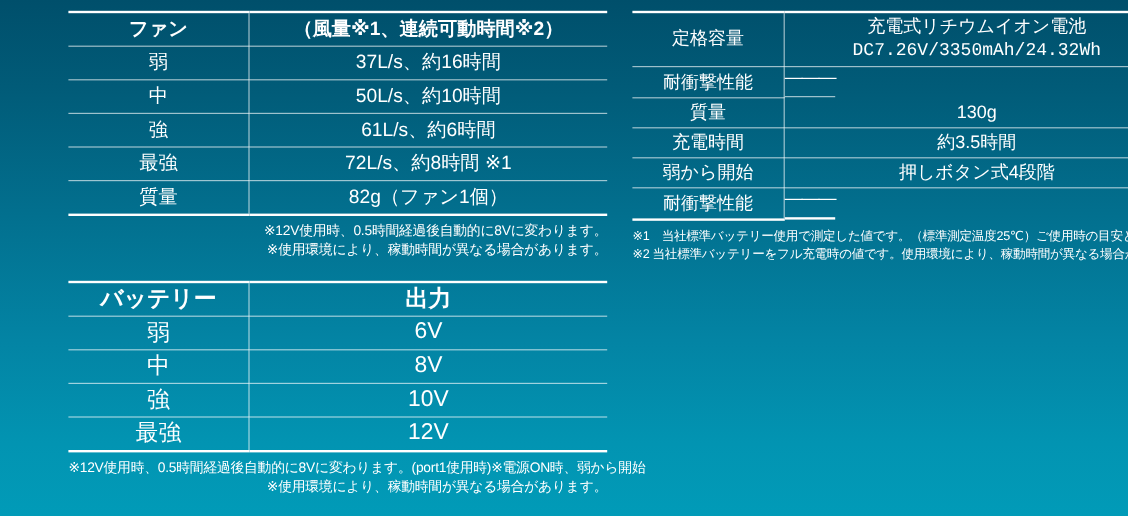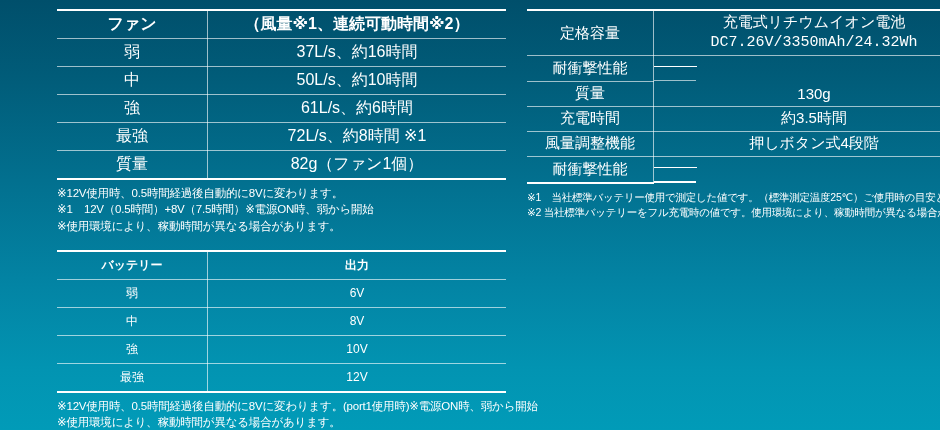--- a/index.html
+++ b/index.html
@@ -64,21 +64,21 @@
   }
   table.spec tr:last-child td.lbl {
     border-right: 1px solid rgba(255,255,255,0.62);
   }
 
   
   .t-fan td  { height: 27px; font-size: 16px; }
   .t-fan td.lbl { width: 150px; }
   .t-fan tr.head td { font-weight: bold; height: 27px; }
 
-  .t-batt td { height: 27px; font-size: 12px; margin-top: 44px; }
+  .t-batt td { height: 27px; font-size: 19px; margin-top: 44px; }
   .t-batt td.lbl { width: 150px; }
   .t-batt tr.head td { font-weight: bold; }
 
   
   .t-spec td { height: 24px; font-size: 15px; }
   .t-spec td.lbl { width: 126px; text-align: center; }
   .t-spec tr.tall td { height: 44px; line-height: 1.28; }
 
   .two-line { display: block; font-family: Liberation Mono, monospace; }
 
@@ -87,20 +87,21 @@
     letter-spacing: -1px;
   }
 
   
   .notes {
     font-size: 11.5px;
     line-height: 1.42;
     margin-top: 5px;
     color: #ffffff;
     letter-spacing: -0.2px;
+    text-align: right;
   }
   .notes div { white-space: nowrap; }
 
   .notes-right {
     font-size: 10.5px;
     line-height: 1.5;
     margin-top: 6px;
     letter-spacing: -0.25px;
   }
   .notes-right div { white-space: nowrap; }
@@ -138,21 +139,20 @@
         </tr>
         <tr>
           <td class="lbl">質量</td>
           <td>82g（ファン1個）</td>
         </tr>
       </tbody>
     </table>
 
     <div class="notes">
       <div>※12V使用時、0.5時間経過後自動的に8Vに変わります。</div>
-      <div>※1　12V（0.5時間）+8V（7.5時間）※電源ON時、弱から開始</div>
       <div>※使用環境により、稼動時間が異なる場合があります。</div>
     </div>
 
     <div class="gap-mid"></div>
 
     <table class="spec t-batt">
       <tbody>
         <tr class="head">
           <td class="lbl">バッテリー</td>
           <td>出力</td>
@@ -201,21 +201,21 @@
         </tr>
         <tr>
           <td class="lbl">質量</td>
           <td>130g</td>
         </tr>
         <tr>
           <td class="lbl">充電時間</td>
           <td>約3.5時間</td>
         </tr>
         <tr>
-          <td class="lbl">風量調整機能</td>
+          <td class="lbl">弱から開始</td>
           <td>押しボタン式4段階</td>
         </tr>
         <tr>
           <td class="lbl">耐衝撃性能</td>
           <td class="dash">———</td>
         </tr>
       </tbody>
     </table>
 
     <div class="notes notes-right">

